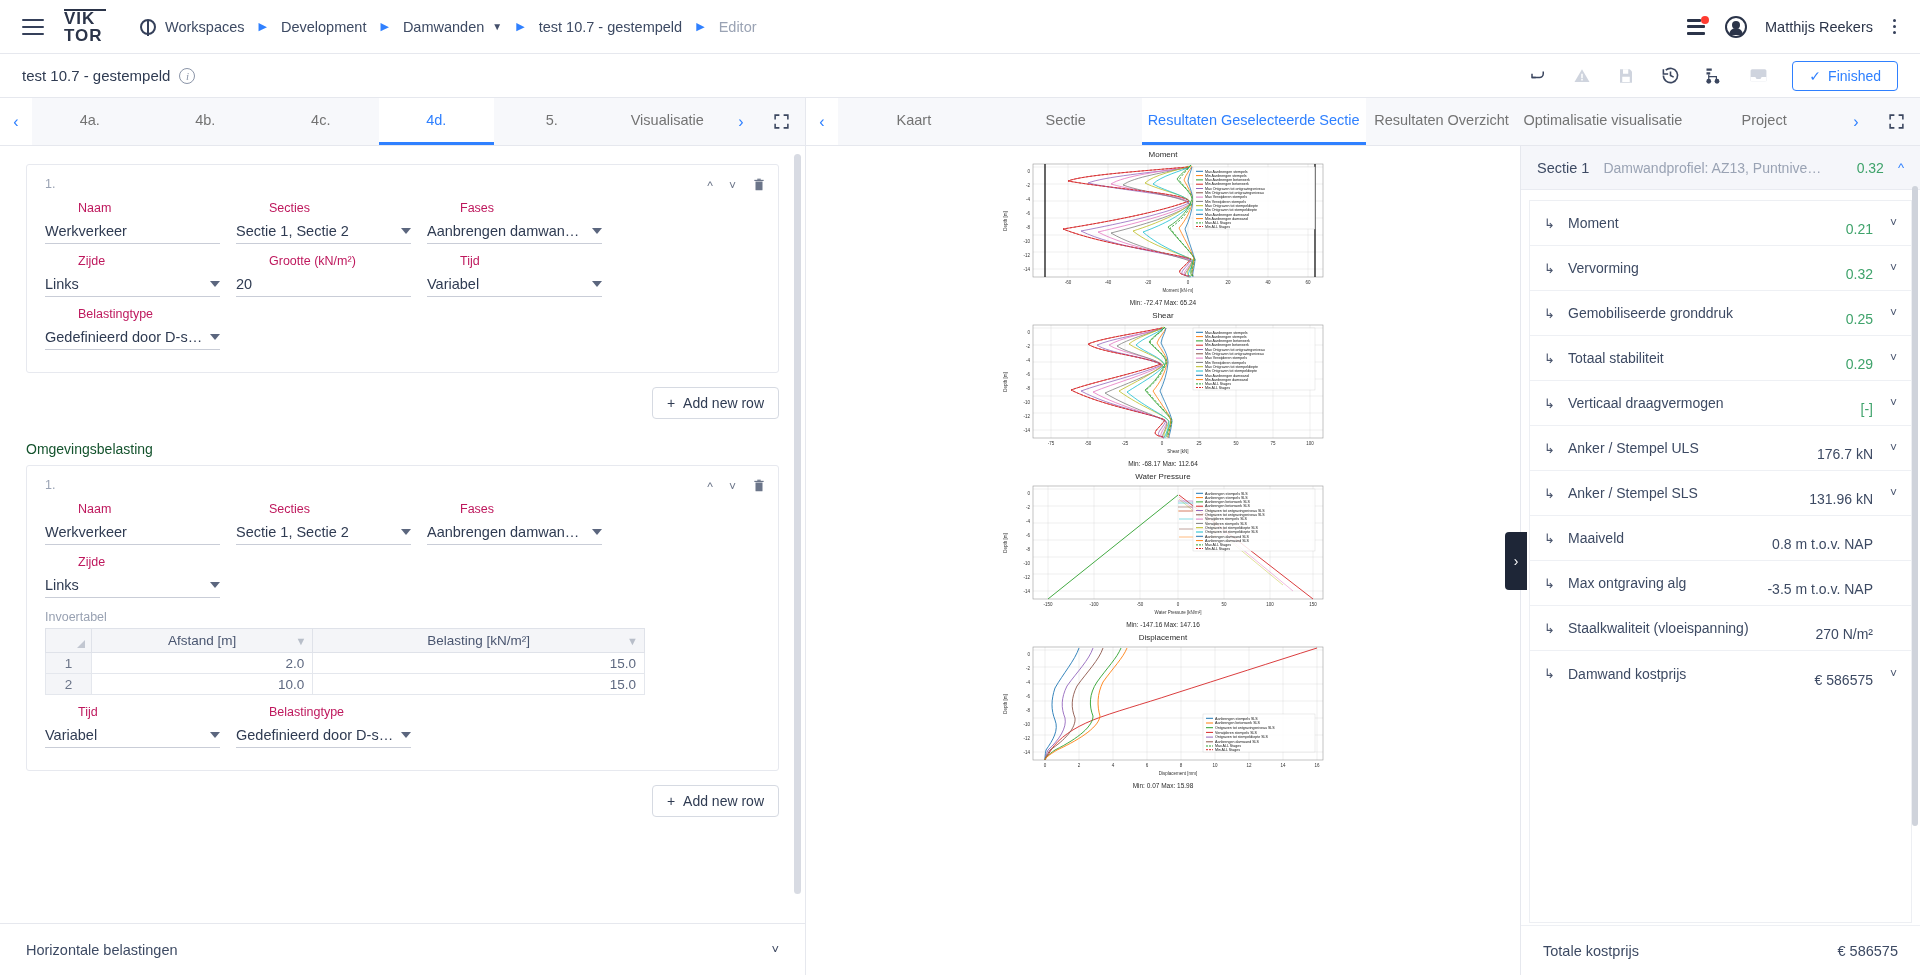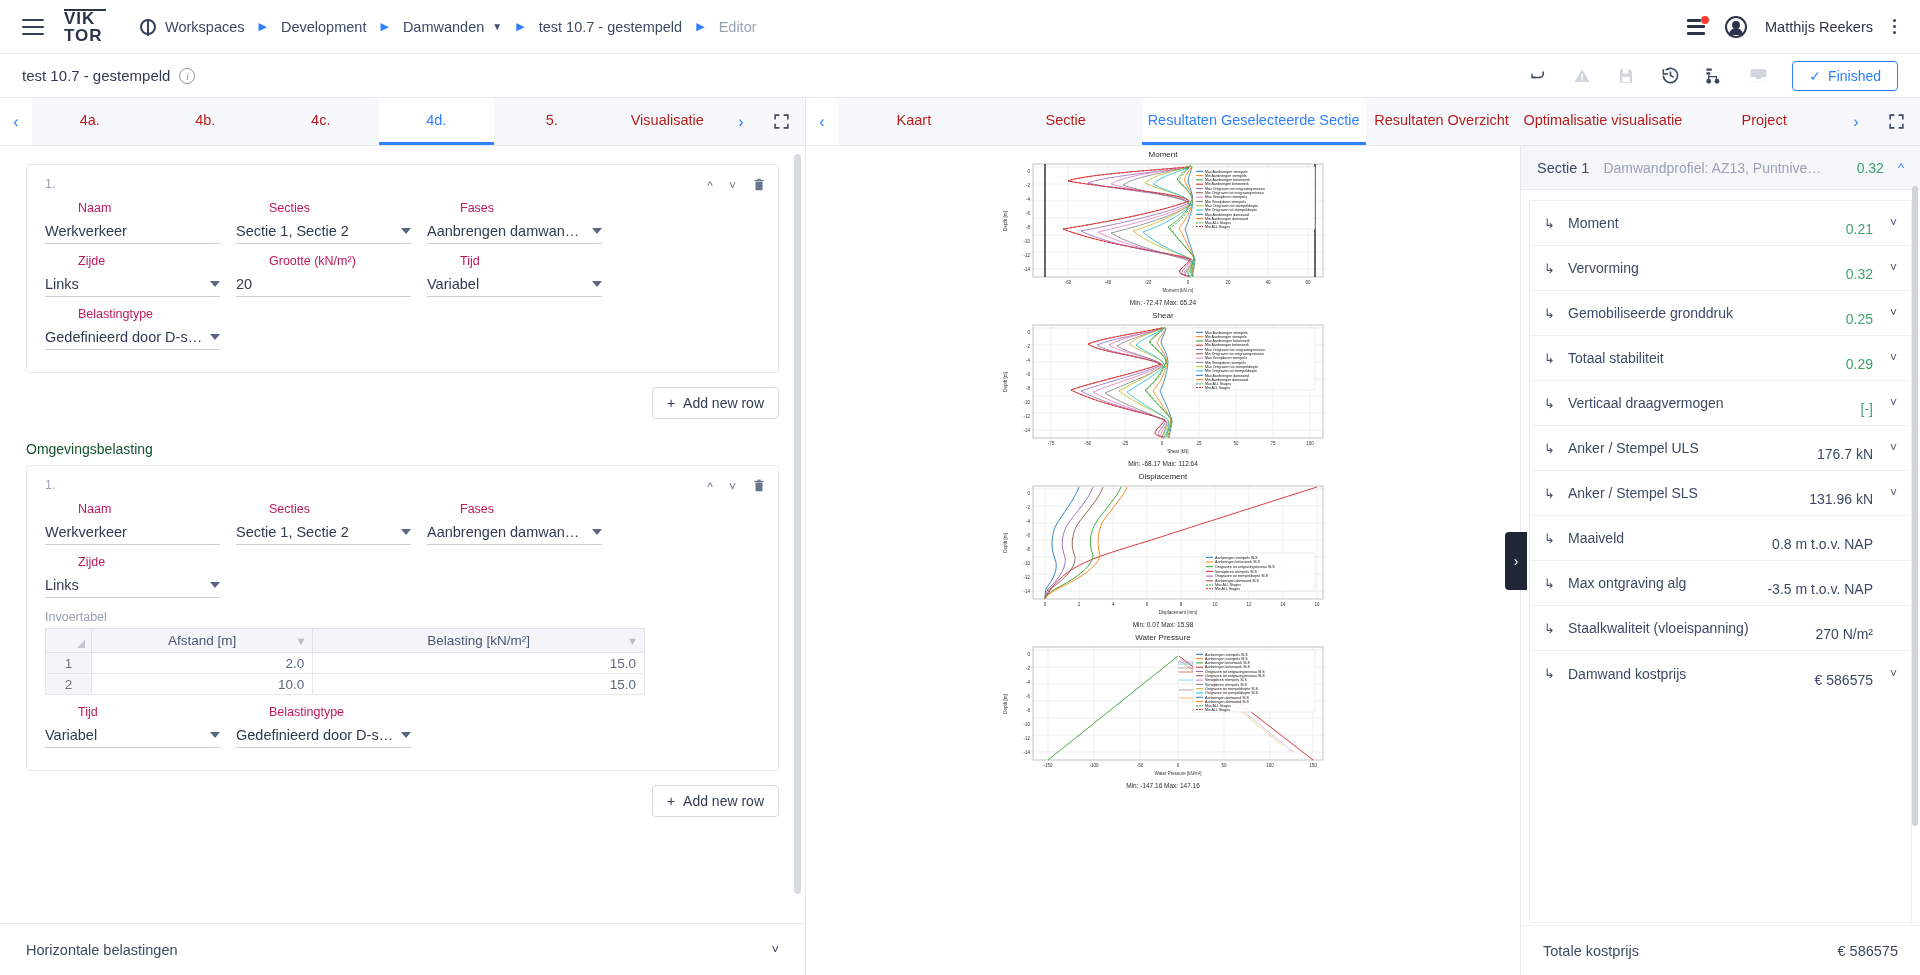--- a/index.html
+++ b/index.html
@@ -65,21 +65,21 @@
   .left-pane{width:806px;flex:0 0 806px;display:flex;flex-direction:column;border-right:1px solid #e6e8ee;min-height:0;}
   .right-pane{flex:1 1 auto;display:flex;flex-direction:column;min-height:0;}
 
   
   .tabstrip{height:48px;flex:0 0 48px;display:flex;align-items:stretch;background:#f7f8fb;border-bottom:1px solid #e6e8ee;}
   .tab-arrow{width:32px;display:flex;align-items:center;justify-content:center;color:#2f80ff;font-size:16px;cursor:pointer;background:#fff;}
   .tab-arrow.right{background:#f7f8fb;}
   .tabs{display:flex;flex:1 1 auto;overflow:hidden;}
   .tab{
     flex:1 1 0;display:flex;align-items:center;justify-content:center;
-    font-size:14.5px;color:#b91c1c;cursor:pointer;white-space:nowrap;padding:0 6px;
+    font-size:14.5px;color:#737373;cursor:pointer;white-space:nowrap;padding:0 6px;
     border-bottom:3px solid transparent;
   }
   .tab.active{background:#fff;color:#2f80ff;border-bottom:3px solid #2f80ff;}
   .expand-ic{width:48px;display:flex;align-items:center;justify-content:center;cursor:pointer;color:#3b465f;background:#f7f8fb;}
 
   
   .form-scroll{flex:1 1 auto;overflow:hidden;position:relative;background:#fff;padding:0 26px 0 26px;}
   .scrollbar{position:absolute;right:4px;top:8px;width:7px;height:740px;background:#d8dbe3;border-radius:4px;}
   .cut-text{height:10px;}
   .card{border:1px solid #e7e9ef;border-radius:3px;margin-top:8px;padding:12px 18px 22px 18px;position:relative;}
@@ -707,100 +707,20 @@
                   <line x1="3" y1="55.9" x2="10" y2="55.9" stroke="#2ca02c" stroke-dasharray="2,1"></line>
                   <line x1="3" y1="59.5" x2="10" y2="59.5" stroke="#d62728" stroke-dasharray="2,1"></line>
                 </g>
               </g>
               <text x="185" y="133" font-size="4.5" fill="#333" text-anchor="middle" font-family="Liberation Sans, sans-serif">Shear [kN]</text>
             </svg>
             <div class="chart-foot">Min: -68.17    Max: 112.64</div>
           </div>
 
           <div class="chart-box">
-            <div class="chart-title">Displacement</div>
-            <svg class="plot" width="340" height="140" viewBox="0 0 340 140">
-              <g stroke="#d4d4d4" stroke-width="0.4">
-                <line x1="40" y1="8" x2="330" y2="8"></line>
-                  <line x1="40" y1="25" x2="330" y2="25"></line>
-                <line x1="40" y1="42" x2="330" y2="42"></line>
-                  <line x1="40" y1="59" x2="330" y2="59"></line>
-                <line x1="40" y1="76" x2="330" y2="76"></line>
-                  <line x1="40" y1="93" x2="330" y2="93"></line>
-                <line x1="40" y1="110" x2="330" y2="110"></line>
-                <line x1="52" y1="5" x2="52" y2="118"></line>
-                  <line x1="86" y1="5" x2="86" y2="118"></line>
-                <line x1="120" y1="5" x2="120" y2="118"></line>
-                  <line x1="154" y1="5" x2="154" y2="118"></line>
-                <line x1="188" y1="5" x2="188" y2="118"></line>
-                  <line x1="222" y1="5" x2="222" y2="118"></line>
-                <line x1="256" y1="5" x2="256" y2="118"></line>
-                  <line x1="290" y1="5" x2="290" y2="118"></line>
-                <line x1="324" y1="5" x2="324" y2="118"></line>
-              </g>
-              <rect x="40" y="5" width="290" height="113" fill="none" stroke="#999" stroke-width="0.6"></rect>
-              <g fill="none" stroke-width="0.9">
-                <path d="M324,6 C280,20 230,36 180,52 C150,62 120,70 100,78 C80,86 66,96 58,108 C55,113 53,116 52,118" stroke="#d62728"></path>
-                <path d="M86,6 C82,18 70,32 62,46 C58,58 58,68 62,78 C66,88 60,98 53,108 C52,113 52,116 52,118" stroke="#1f77b4"></path>
-                <path d="M100,6 C96,18 84,30 74,44 C68,56 68,66 72,76 C74,86 66,98 55,108 C53,113 52,116 52,118" stroke="#9467bd"></path>
-                <path d="M110,6 C106,18 94,30 84,44 C78,56 78,66 82,76 C83,86 72,98 57,108 C54,113 52,116 52,118" stroke="#8c564b"></path>
-                <path d="M128,6 C124,16 114,26 104,40 C96,52 96,64 100,74 C100,84 86,96 62,108 C55,113 52,116 52,118" stroke="#2ca02c"></path>
-                <path d="M134,6 C130,16 120,26 110,40 C104,52 104,64 107,74 C106,84 90,96 64,108 C56,113 52,116 52,118" stroke="#ff7f0e"></path>
-              </g>
-              <g font-size="4.5" fill="#333" text-anchor="end" font-family="Liberation Sans, sans-serif">
-                <text x="37" y="14">0</text>
-                  <text x="37" y="28">-2</text>
-                  <text x="37" y="42">-4</text>
-                <text x="37" y="56">-6</text>
-                  <text x="37" y="70">-8</text>
-                  <text x="37" y="84">-10</text>
-                <text x="37" y="98">-12</text>
-                  <text x="37" y="112">-14</text>
-              </g>
-              <g font-size="4.5" fill="#333" text-anchor="middle" font-family="Liberation Sans, sans-serif">
-                <text x="52" y="125">0</text>
-                  <text x="86" y="125">2</text>
-                  <text x="120" y="125">4</text>
-                <text x="154" y="125">6</text>
-                  <text x="188" y="125">8</text>
-                  <text x="222" y="125">10</text>
-                <text x="256" y="125">12</text>
-                  <text x="290" y="125">14</text>
-                  <text x="324" y="125">16</text>
-              </g>
-              <text x="14" y="62" font-size="4.5" fill="#333" text-anchor="middle" transform="rotate(-90 14 62)" font-family="Liberation Sans, sans-serif">Depth [m]</text>
-              <g transform="translate(210,72)">
-                <rect x="0" y="0" width="112" height="38" fill="#fff" fill-opacity="0.85" stroke="#cfcfcf" stroke-width="0.4"></rect>
-                <g font-size="3.6" fill="#111" font-family="Liberation Sans, sans-serif">
-                  <text x="12" y="5.5">Aanbrengen stempels SLS</text>
-                  <text x="12" y="10.2">Aanbrengen betonwerk SLS</text>
-                  <text x="12" y="14.9">Ontgraven tot ontgravingsniveau SLS</text>
-                  <text x="12" y="19.6">Verwijderen stempels SLS</text>
-                  <text x="12" y="24.3">Ontgraven tot stempeldiepte SLS</text>
-                  <text x="12" y="29.0">Aanbrengen damwand SLS</text>
-                  <text x="12" y="33.0">Max ALL Stages</text>
-                  <text x="12" y="36.6">Min ALL Stages</text>
-                </g>
-                <g stroke-width="1">
-                  <line x1="3" y1="4.3" x2="10" y2="4.3" stroke="#1f77b4"></line>
-                  <line x1="3" y1="9.0" x2="10" y2="9.0" stroke="#ff7f0e"></line>
-                  <line x1="3" y1="13.7" x2="10" y2="13.7" stroke="#2ca02c"></line>
-                  <line x1="3" y1="18.4" x2="10" y2="18.4" stroke="#d62728"></line>
-                  <line x1="3" y1="23.1" x2="10" y2="23.1" stroke="#9467bd"></line>
-                  <line x1="3" y1="27.8" x2="10" y2="27.8" stroke="#8c564b"></line>
-                  <line x1="3" y1="32.0" x2="10" y2="32.0" stroke="#2ca02c" stroke-dasharray="2,1"></line>
-                  <line x1="3" y1="35.7" x2="10" y2="35.7" stroke="#d62728" stroke-dasharray="2,1"></line>
-                </g>
-              </g>
-              <text x="185" y="133" font-size="4.5" fill="#333" text-anchor="middle" font-family="Liberation Sans, sans-serif">Displacement [mm]</text>
-            </svg>
-            <div class="chart-foot">Min: 0.07    Max: 15.98</div>
-          </div>
-
-          <div class="chart-box">
             <div class="chart-title">Water Pressure</div>
             <svg class="plot" width="340" height="140" viewBox="0 0 340 140">
               <g stroke="#d4d4d4" stroke-width="0.4">
                 <line x1="40" y1="8" x2="330" y2="8"></line>
                   <line x1="40" y1="25" x2="330" y2="25"></line>
                 <line x1="40" y1="42" x2="330" y2="42"></line>
                   <line x1="40" y1="59" x2="330" y2="59"></line>
                 <line x1="40" y1="76" x2="330" y2="76"></line>
                   <line x1="40" y1="93" x2="330" y2="93"></line>
                 <line x1="40" y1="110" x2="330" y2="110"></line>
@@ -875,20 +795,100 @@
                   <line x1="3" y1="47.3" x2="10" y2="47.3" stroke="#1f77b4"></line>
                   <line x1="3" y1="51.6" x2="10" y2="51.6" stroke="#ff7f0e"></line>
                   <line x1="3" y1="55.9" x2="10" y2="55.9" stroke="#2ca02c" stroke-dasharray="2,1"></line>
                   <line x1="3" y1="59.5" x2="10" y2="59.5" stroke="#d62728" stroke-dasharray="2,1"></line>
                 </g>
               </g>
               <text x="185" y="133" font-size="4.5" fill="#333" text-anchor="middle" font-family="Liberation Sans, sans-serif">Water Pressure [kN/m²]</text>
             </svg>
             <div class="chart-foot">Min: -147.16    Max: 147.16</div>
           </div>
+
+          <div class="chart-box">
+            <div class="chart-title">Displacement</div>
+            <svg class="plot" width="340" height="140" viewBox="0 0 340 140">
+              <g stroke="#d4d4d4" stroke-width="0.4">
+                <line x1="40" y1="8" x2="330" y2="8"></line>
+                  <line x1="40" y1="25" x2="330" y2="25"></line>
+                <line x1="40" y1="42" x2="330" y2="42"></line>
+                  <line x1="40" y1="59" x2="330" y2="59"></line>
+                <line x1="40" y1="76" x2="330" y2="76"></line>
+                  <line x1="40" y1="93" x2="330" y2="93"></line>
+                <line x1="40" y1="110" x2="330" y2="110"></line>
+                <line x1="52" y1="5" x2="52" y2="118"></line>
+                  <line x1="86" y1="5" x2="86" y2="118"></line>
+                <line x1="120" y1="5" x2="120" y2="118"></line>
+                  <line x1="154" y1="5" x2="154" y2="118"></line>
+                <line x1="188" y1="5" x2="188" y2="118"></line>
+                  <line x1="222" y1="5" x2="222" y2="118"></line>
+                <line x1="256" y1="5" x2="256" y2="118"></line>
+                  <line x1="290" y1="5" x2="290" y2="118"></line>
+                <line x1="324" y1="5" x2="324" y2="118"></line>
+              </g>
+              <rect x="40" y="5" width="290" height="113" fill="none" stroke="#999" stroke-width="0.6"></rect>
+              <g fill="none" stroke-width="0.9">
+                <path d="M324,6 C280,20 230,36 180,52 C150,62 120,70 100,78 C80,86 66,96 58,108 C55,113 53,116 52,118" stroke="#d62728"></path>
+                <path d="M86,6 C82,18 70,32 62,46 C58,58 58,68 62,78 C66,88 60,98 53,108 C52,113 52,116 52,118" stroke="#1f77b4"></path>
+                <path d="M100,6 C96,18 84,30 74,44 C68,56 68,66 72,76 C74,86 66,98 55,108 C53,113 52,116 52,118" stroke="#9467bd"></path>
+                <path d="M110,6 C106,18 94,30 84,44 C78,56 78,66 82,76 C83,86 72,98 57,108 C54,113 52,116 52,118" stroke="#8c564b"></path>
+                <path d="M128,6 C124,16 114,26 104,40 C96,52 96,64 100,74 C100,84 86,96 62,108 C55,113 52,116 52,118" stroke="#2ca02c"></path>
+                <path d="M134,6 C130,16 120,26 110,40 C104,52 104,64 107,74 C106,84 90,96 64,108 C56,113 52,116 52,118" stroke="#ff7f0e"></path>
+              </g>
+              <g font-size="4.5" fill="#333" text-anchor="end" font-family="Liberation Sans, sans-serif">
+                <text x="37" y="14">0</text>
+                  <text x="37" y="28">-2</text>
+                  <text x="37" y="42">-4</text>
+                <text x="37" y="56">-6</text>
+                  <text x="37" y="70">-8</text>
+                  <text x="37" y="84">-10</text>
+                <text x="37" y="98">-12</text>
+                  <text x="37" y="112">-14</text>
+              </g>
+              <g font-size="4.5" fill="#333" text-anchor="middle" font-family="Liberation Sans, sans-serif">
+                <text x="52" y="125">0</text>
+                  <text x="86" y="125">2</text>
+                  <text x="120" y="125">4</text>
+                <text x="154" y="125">6</text>
+                  <text x="188" y="125">8</text>
+                  <text x="222" y="125">10</text>
+                <text x="256" y="125">12</text>
+                  <text x="290" y="125">14</text>
+                  <text x="324" y="125">16</text>
+              </g>
+              <text x="14" y="62" font-size="4.5" fill="#333" text-anchor="middle" transform="rotate(-90 14 62)" font-family="Liberation Sans, sans-serif">Depth [m]</text>
+              <g transform="translate(210,72)">
+                <rect x="0" y="0" width="112" height="38" fill="#fff" fill-opacity="0.85" stroke="#cfcfcf" stroke-width="0.4"></rect>
+                <g font-size="3.6" fill="#111" font-family="Liberation Sans, sans-serif">
+                  <text x="12" y="5.5">Aanbrengen stempels SLS</text>
+                  <text x="12" y="10.2">Aanbrengen betonwerk SLS</text>
+                  <text x="12" y="14.9">Ontgraven tot ontgravingsniveau SLS</text>
+                  <text x="12" y="19.6">Verwijderen stempels SLS</text>
+                  <text x="12" y="24.3">Ontgraven tot stempeldiepte SLS</text>
+                  <text x="12" y="29.0">Aanbrengen damwand SLS</text>
+                  <text x="12" y="33.0">Max ALL Stages</text>
+                  <text x="12" y="36.6">Min ALL Stages</text>
+                </g>
+                <g stroke-width="1">
+                  <line x1="3" y1="4.3" x2="10" y2="4.3" stroke="#1f77b4"></line>
+                  <line x1="3" y1="9.0" x2="10" y2="9.0" stroke="#ff7f0e"></line>
+                  <line x1="3" y1="13.7" x2="10" y2="13.7" stroke="#2ca02c"></line>
+                  <line x1="3" y1="18.4" x2="10" y2="18.4" stroke="#d62728"></line>
+                  <line x1="3" y1="23.1" x2="10" y2="23.1" stroke="#9467bd"></line>
+                  <line x1="3" y1="27.8" x2="10" y2="27.8" stroke="#8c564b"></line>
+                  <line x1="3" y1="32.0" x2="10" y2="32.0" stroke="#2ca02c" stroke-dasharray="2,1"></line>
+                  <line x1="3" y1="35.7" x2="10" y2="35.7" stroke="#d62728" stroke-dasharray="2,1"></line>
+                </g>
+              </g>
+              <text x="185" y="133" font-size="4.5" fill="#333" text-anchor="middle" font-family="Liberation Sans, sans-serif">Displacement [mm]</text>
+            </svg>
+            <div class="chart-foot">Min: 0.07    Max: 15.98</div>
+          </div>
         </div>
 
         <div class="results-panel">
           <div class="drawer-handle">›</div>
           <div class="panel-scroll"></div>
 
           <div class="res-head">
             <span class="h-sec">Sectie 1</span>
             <span class="h-prof">Damwandprofiel: AZ13, Puntnive…</span>
             <span class="h-val">0.32</span>

